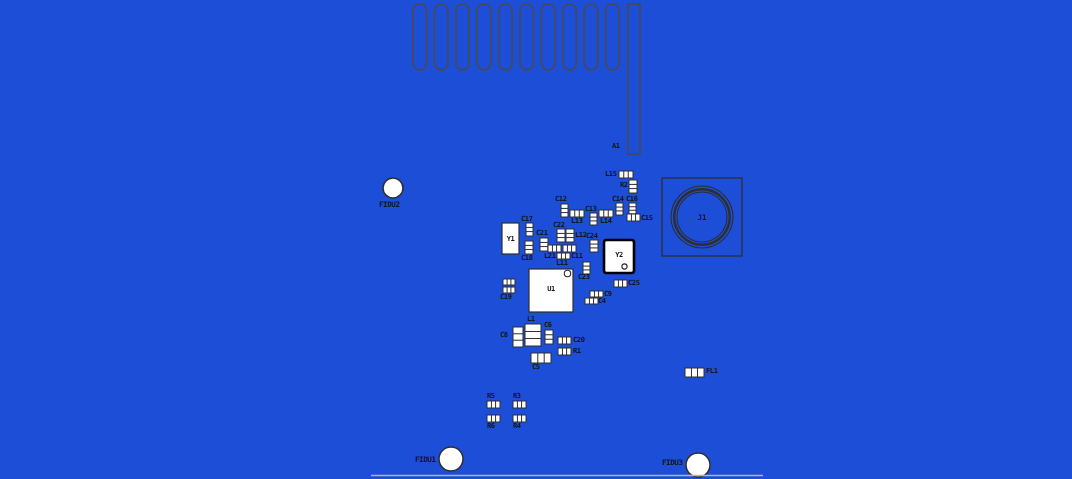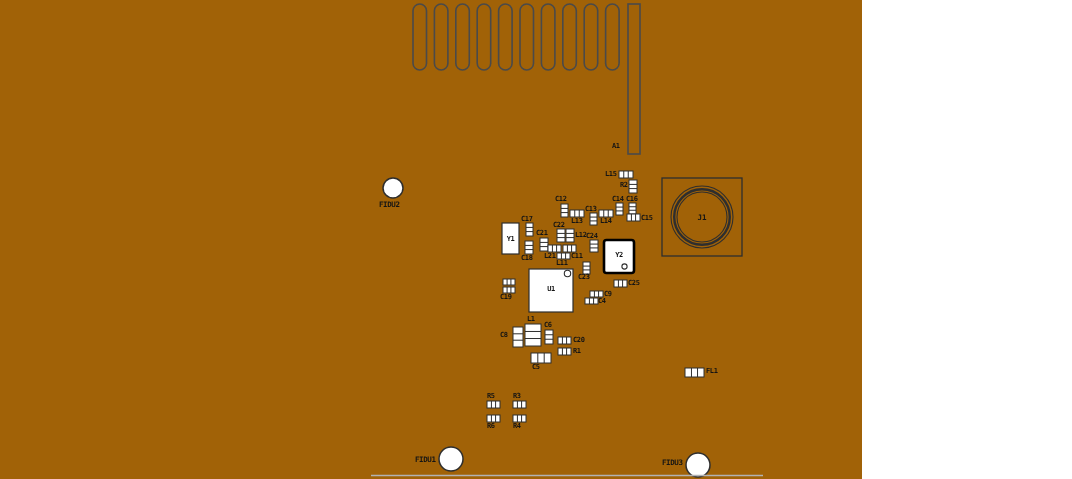--- a/index.html
+++ b/index.html
@@ -1,16 +1,16 @@
 <!DOCTYPE html>
 <html><head>
 <meta charset="utf-8">
 <style>
   html,body{margin:0;padding:0;background:#ffffff;}
-  .canvas{position:relative;width:862px;height:479px;background:#a16207;overflow:hidden;
+  .canvas{position:relative;width:1072px;height:479px;background:#1d4ed8;overflow:hidden;
           font-family:"DejaVu Sans Mono", monospace;}
   svg{position:absolute;left:0;top:0;}
   .ref   { font:bold 7px "DejaVu Sans Mono", monospace; fill:#141414; letter-spacing:-0.4px; }
   .fidu  { font:bold 7.5px "DejaVu Sans Mono", monospace; fill:#141414; letter-spacing:-0.4px; }
   .big   { font:bold 7.5px "DejaVu Sans Mono", monospace; fill:#141414; }
 </style>
 </head>
 <body>
 
 <div class="canvas">

